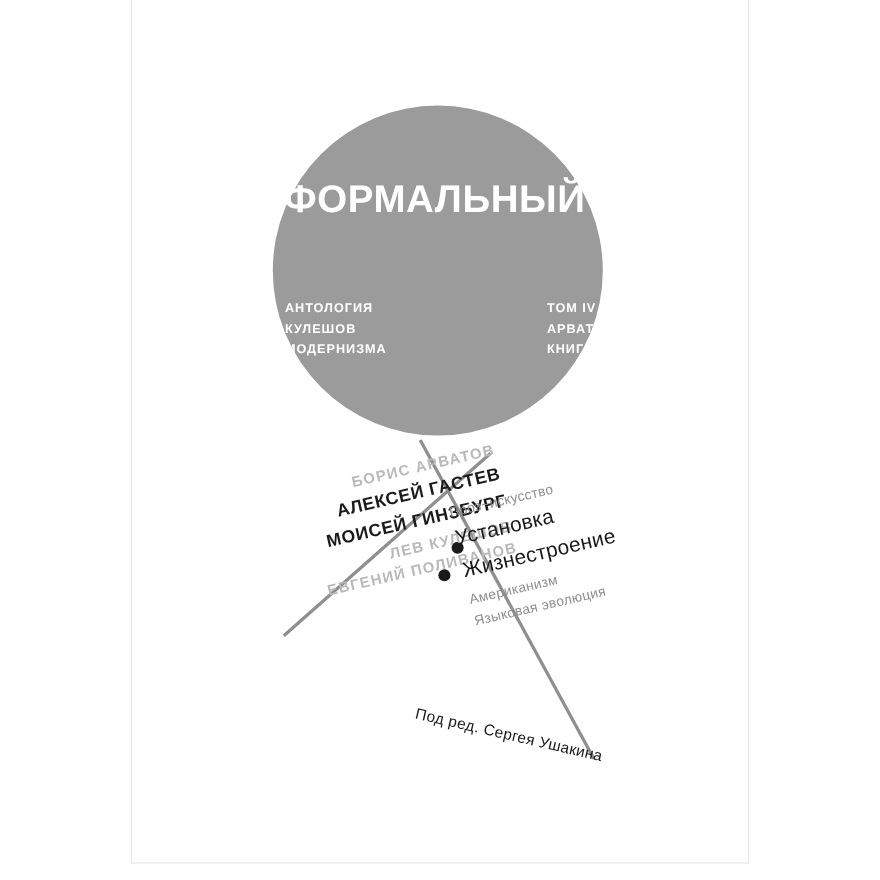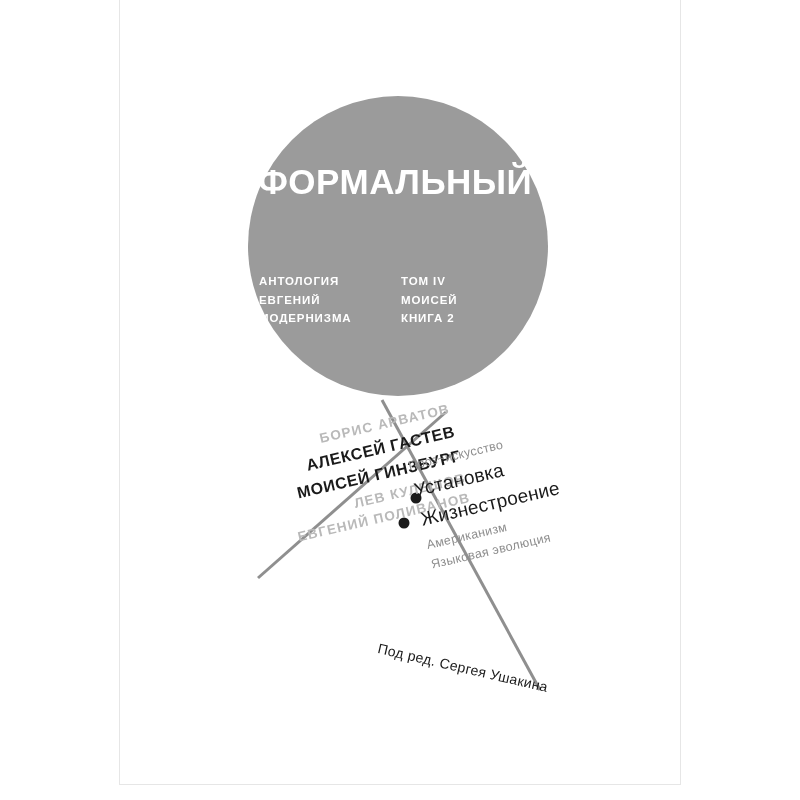--- a/index.html
+++ b/index.html
@@ -53,20 +53,21 @@
   }
 
   .subtitle-wrap {
     position: absolute;
     left: 139px;
     top: 272px;
     width: 300px;
     color: #ffffff;
     display: flex;
     gap: 12px;
+    justify-content: space-between;
   }
   .sub-col-left {
     width: 130px;
   }
   .sub-line {
     font-size: 11.5px;
     font-weight: bold;
     letter-spacing: 0.9px;
     line-height: 1.62;
     white-space: nowrap;
@@ -152,26 +153,26 @@
 
   <div class="circle"></div>
 
   <div class="title-block">
     <div class="title-line">ФОРМАЛЬНЫЙ</div>
   </div>
 
   <div class="subtitle-wrap">
     <div class="sub-col-left">
       <div class="sub-line">АНТОЛОГИЯ</div>
-      <div class="sub-line">ЕВГЕНИЙ</div>
+      <div class="sub-line">КУЛЕШОВ</div>
       <div class="sub-line">МОДЕРНИЗМА</div>
     </div>
     <div class="sub-col-right">
       <div class="sub-line">ТОМ IV</div>
-      <div class="sub-line">МОИСЕЙ</div>
+      <div class="sub-line">АРВАТОВ</div>
       <div class="sub-line">КНИГА 2</div>
     </div>
   </div>
 
   <div class="cross">
     <svg width="560" height="330" viewBox="0 0 560 330" xmlns="http://www.w3.org/2000/svg">
 
       <line x1="326" y1="22" x2="138" y2="188" stroke="#8f8f8f" stroke-width="3"></line>
 
       <line x1="262" y1="10" x2="420" y2="300" stroke="#8f8f8f" stroke-width="3"></line>

